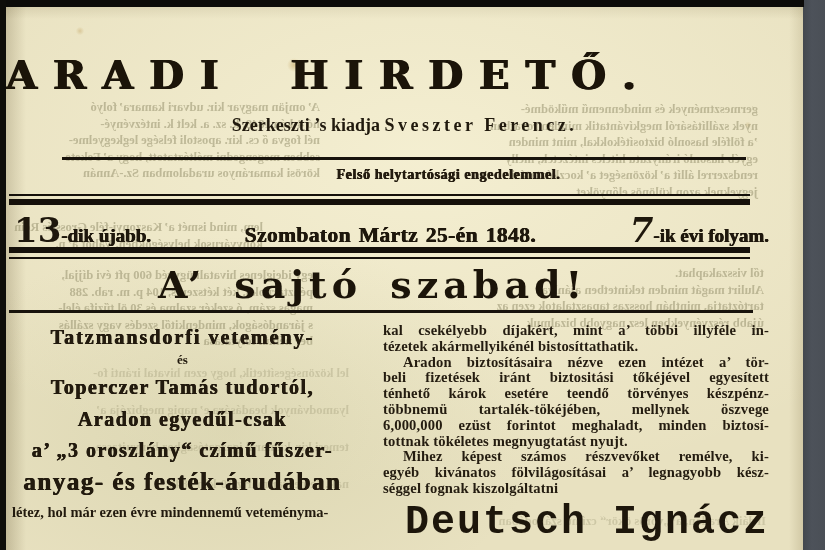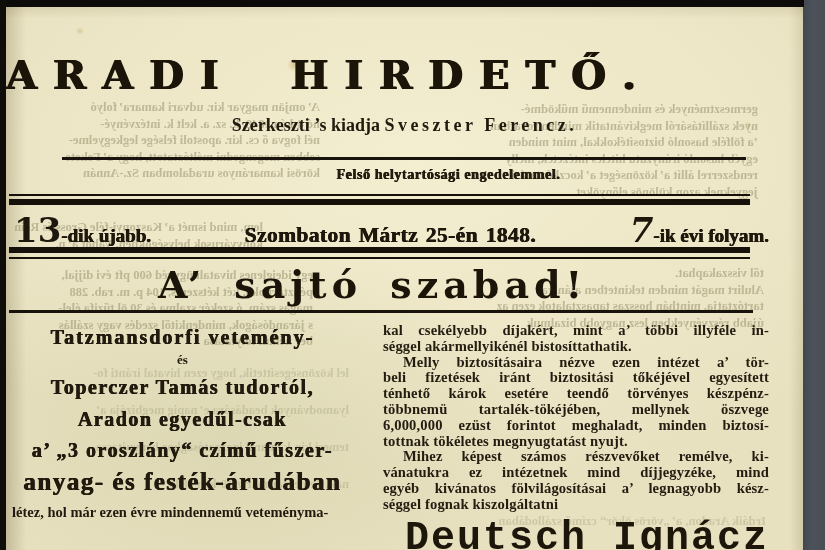--- a/index.html
+++ b/index.html
@@ -172,29 +172,28 @@
         <div class="ad-sm">és</div>
         <div class="ad-lg ad-l3 fat">Toperczer Tamás tudortól,</div>
         <div class="ad-lg fat">Aradon egyedűl-csak</div>
         <div class="ad-lg fat">a’ „3 oroszlány“ czímű fűszer-</div>
         <div class="ad-lg ad-l6 fat">anyag- és festék-árudában</div>
         <div class="ad-body">létez, hol már ezen évre mindennemű veteményma-</div>
 
       </div>
       <div class="col-right">
         <div class="rl">kal csekélyebb díjakért, mint a’ többi illyféle in-</div>
-        <div class="rl end">séggel akármellyikénél bistosíttathatik.</div>
-        <div class="rl ind">Melly biztosításaira nézve ezen intézet a’ tör-</div>
+        <div class="rl end">tézetek akármellyikénél bistosíttathatik.</div>
+        <div class="rl ind">Aradon biztosításaira nézve ezen intézet a’ tör-</div>
         <div class="rl">beli fizetések iránt biztositási tőkéjével egyesített</div>
         <div class="rl">ténhető károk esetére teendő törvényes készpénz-</div>
         <div class="rl">többnemü tartalék-tökéjében, mellynek öszvege</div>
         <div class="rl">6,000,000 ezüst forintot meghaladt, minden biztosí-</div>
         <div class="rl end">tottnak tökéletes megnyugtatást nyujt.</div>
         <div class="rl ind">Mihez képest számos részvevőket remélve, ki-</div>
-        <div class="rl">vánatukra ez intézetnek mind díjjegyzéke, mind</div>
         <div class="rl">egyéb kivánatos fölvilágosításai a’ legnagyobb kész-</div>
         <div class="rl end">séggel fognak kiszolgáltatni</div>
         <div class="signature">Deutsch Ignácz</div>
       </div>
     </div>
 
   </div>
 </div>
 
 </body></html>

